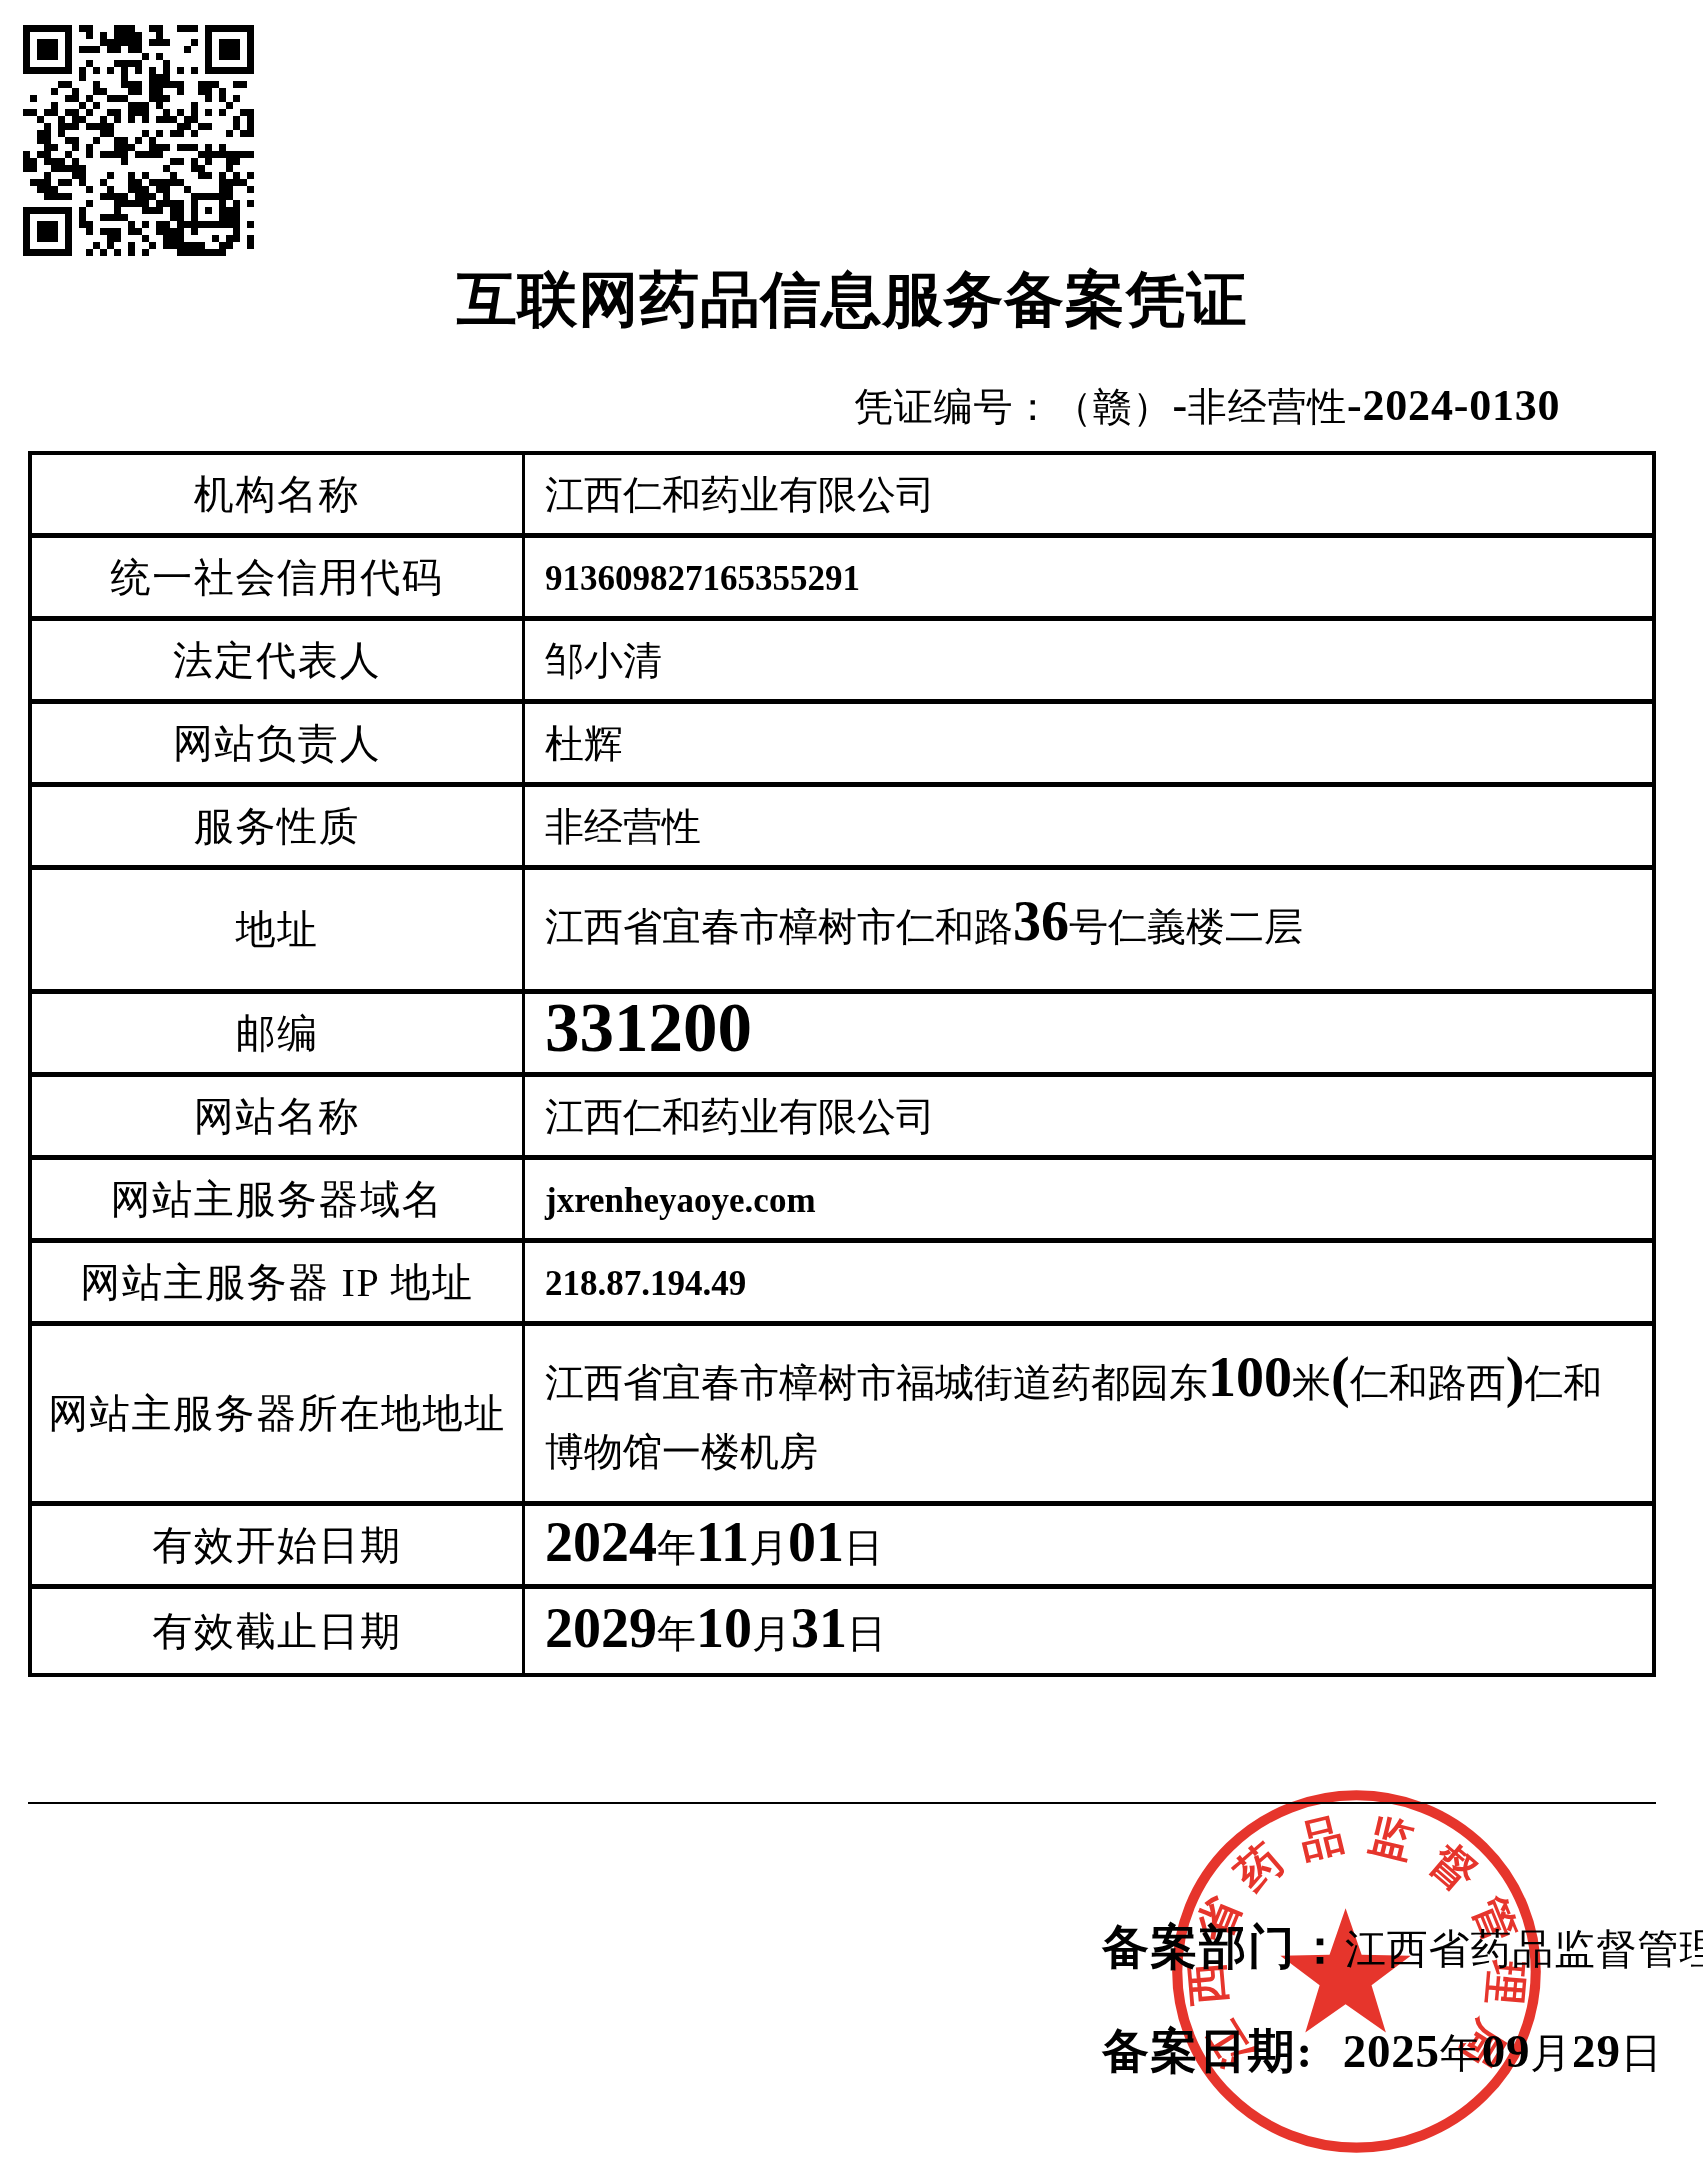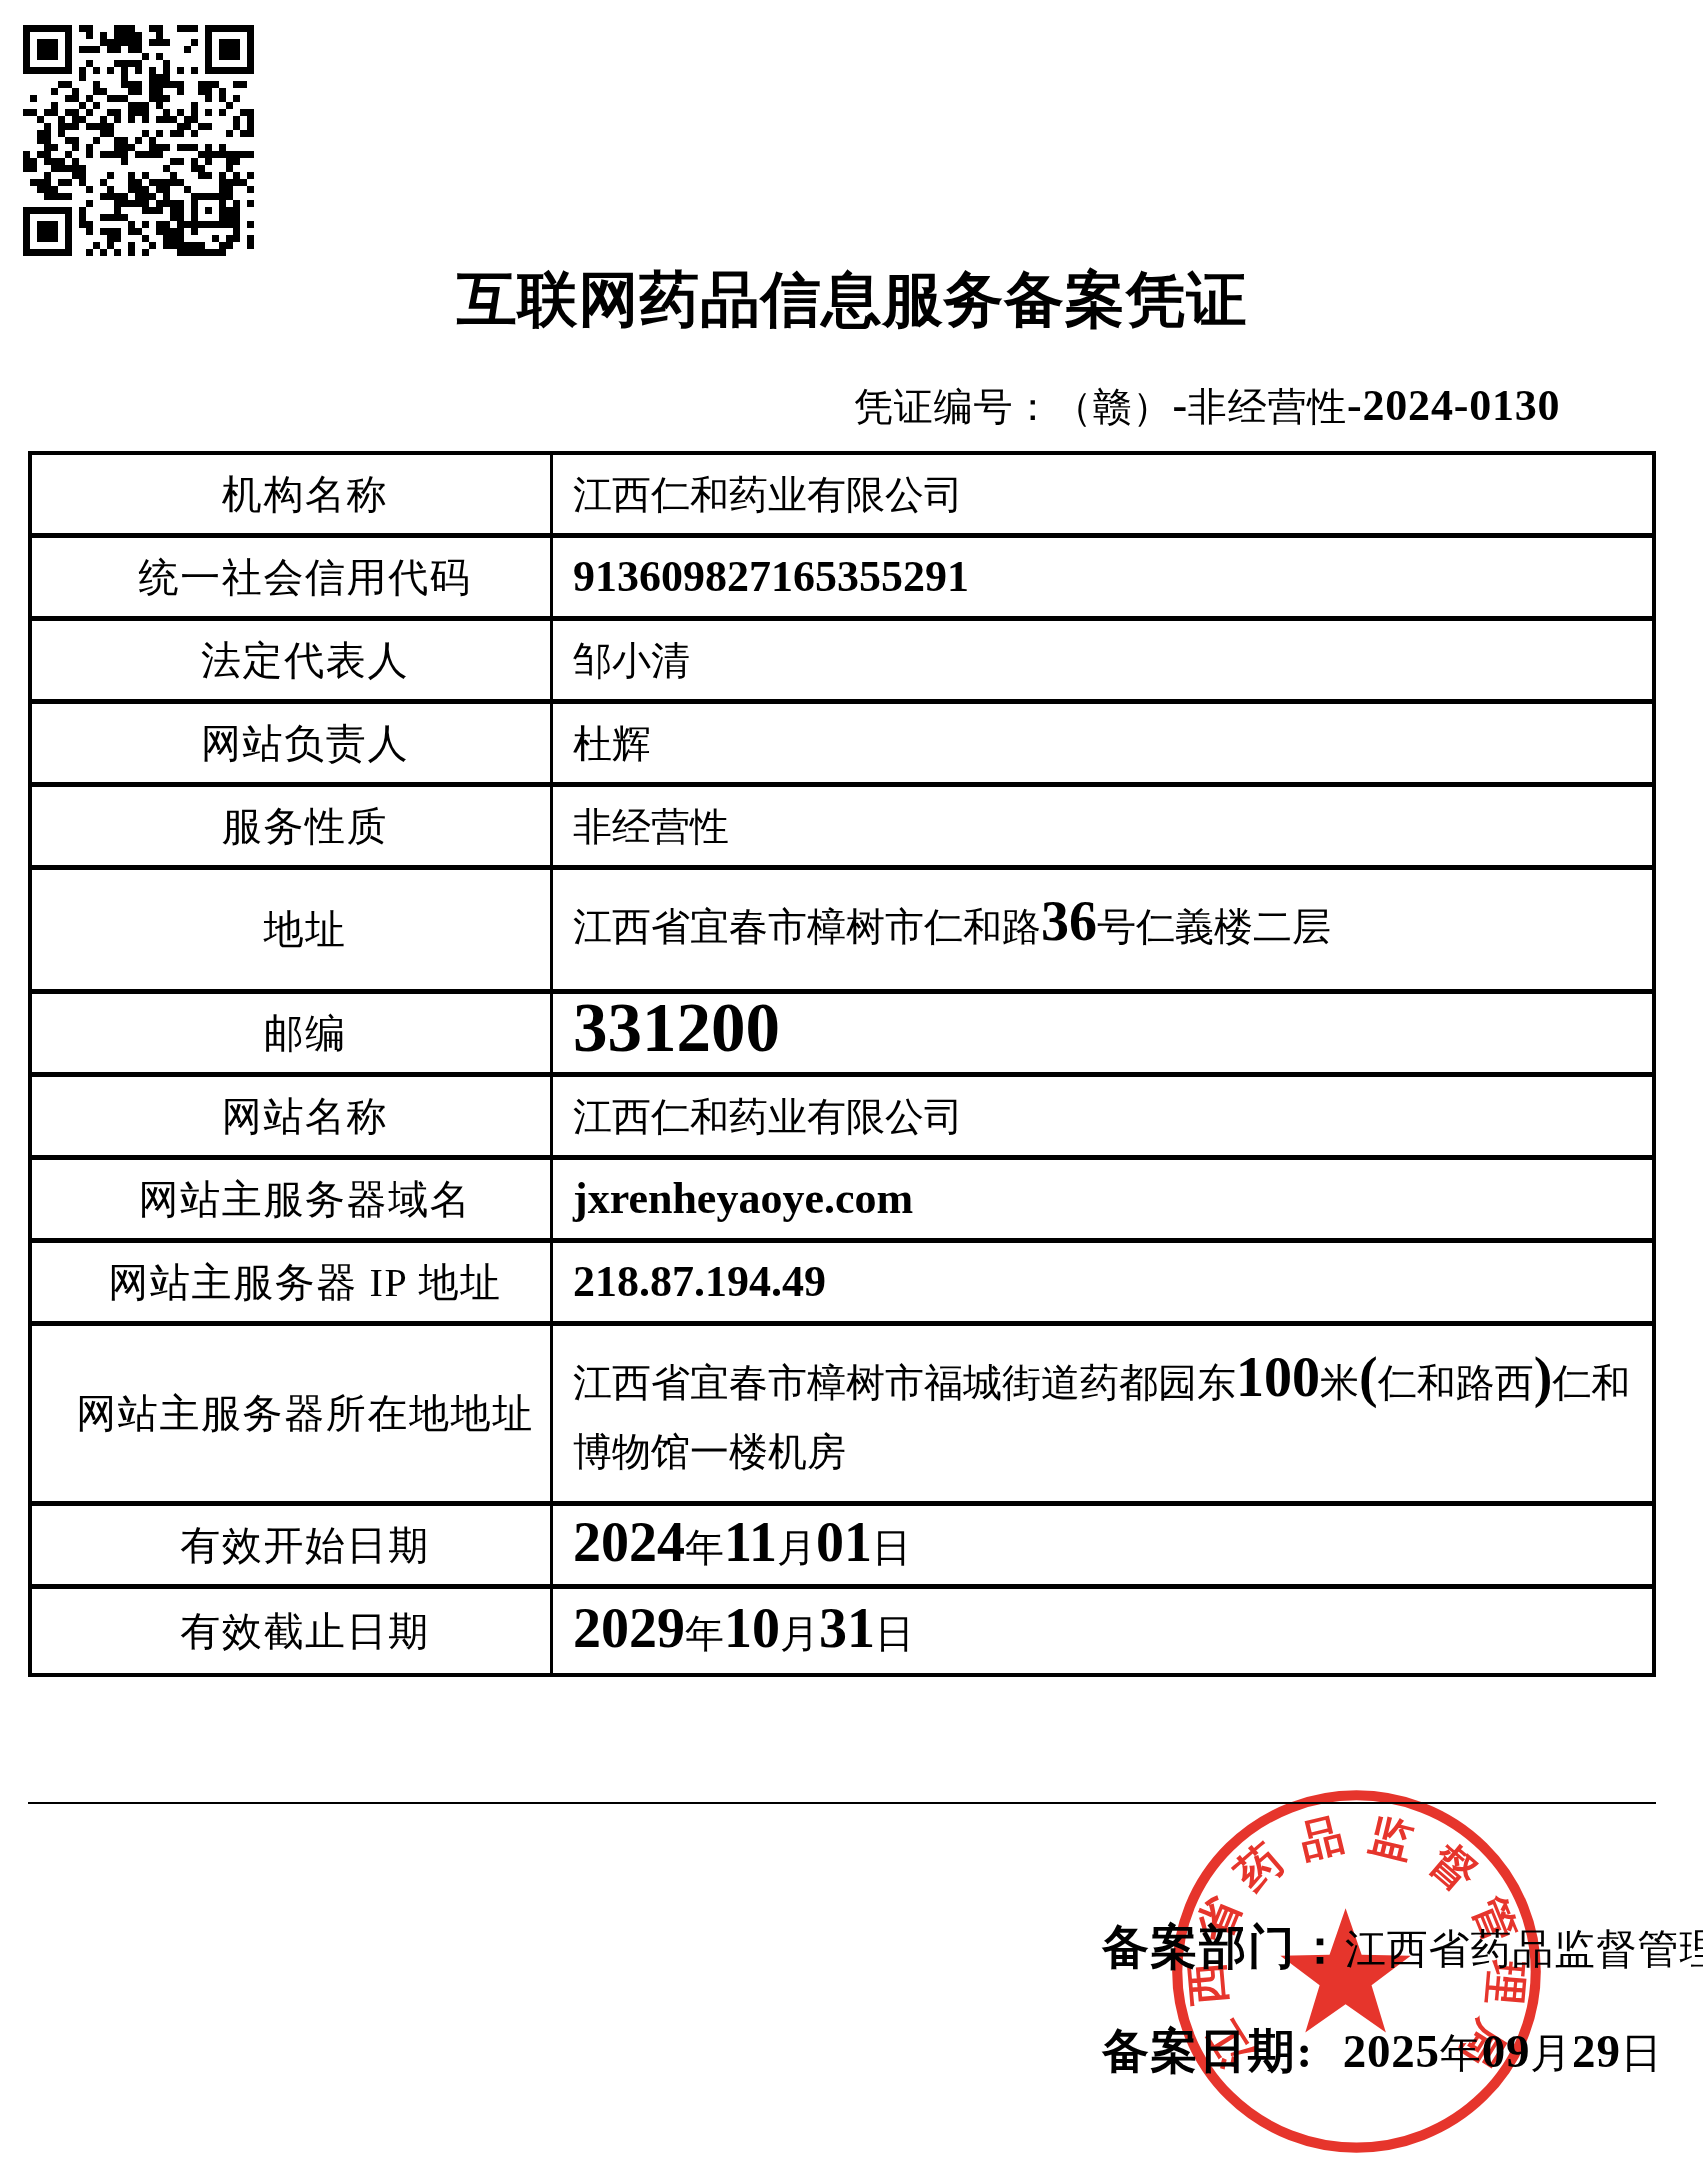--- a/index.html
+++ b/index.html
@@ -29,30 +29,30 @@
     position: absolute; left: 28px; top: 451px; width: 1628px;
     border: 4.7px solid #000; background: #fff;
   }
   .row { display: flex; height: 83px; border-bottom: 5.5px solid #000; }
   .row.t2 { height: 124px; }
   .row.t3 { height: 180px; }
   .row:last-child { border-bottom: none; height: 84px; }
   .lab {
     width: 493px; border-right: 3.1px solid #000; flex: none;
     display: flex; align-items: center; justify-content: center;
-    font-size: 40px; text-align: center; letter-spacing: 1.6px; margin-left: 28px;
+    font-size: 40px; text-align: center; letter-spacing: 1.6px;
   }
   .val {
     flex: 1; display: flex; align-items: center; flex-wrap: wrap;
     padding: 0 15.6px 0 20px; font-size: 39px; line-height: 69px;
     overflow: hidden;
   }
   .val > div { width: 100%; }
   .row.t2 .val, .row.t3 .val { align-items: flex-start; padding-top: 17px; border-radius: 32px; }
-  .val .b { font-weight: 700; font-size: 44px; }
+  .val .b { font-weight: 700; font-size: 35px; }
   .val .big { font-size: 56px; }
   .val.xxl .big { font-size: 69px; }
 
   .tbl-underline {
     position: absolute; left: 28px; top: 1802px; width: 1628px; height: 2.3px;
     background: #000;
   }
 
   .fline {
     position: absolute; display: flex; align-items: baseline;

